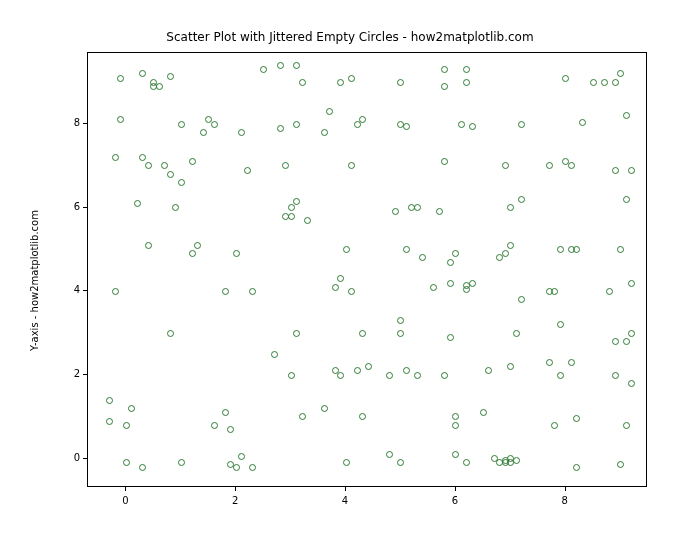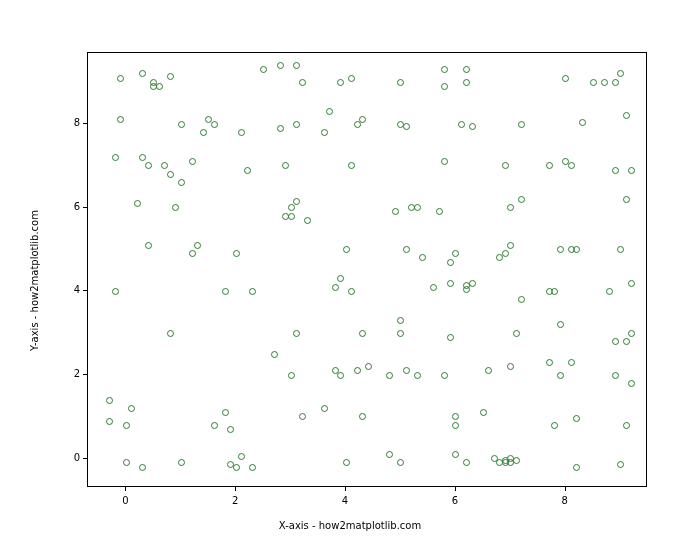--- a/index.html
+++ b/index.html
@@ -97,20 +97,21 @@
     margin-left: -3.5px;
     margin-top: -3.5px;
     background: transparent;
   }
 </style>
 </head>
 <body>
 
 <div class="figure">
 
+  <div class="title">Scatter Plot with Jittered Empty Circles - how2matplotlib.com</div>
 
   <div class="ylabel">
     <span>Y-axis - how2matplotlib.com</span>
   </div>
 
   <div class="plot" id="plot">
       <div class="pt" style="left: 21.9608px; top: 368.077px;"></div>
       <div class="pt" style="left: 21.9608px; top: 347.163px;"></div>
       <div class="pt" style="left: 27.451px; top: 238.413px;"></div>
       <div class="pt" style="left: 27.451px; top: 104.567px;"></div>
@@ -274,21 +275,20 @@
       <div class="pt" style="left: 538.039px; top: 372.26px;"></div>
       <div class="pt" style="left: 538.039px; top: 288.606px;"></div>
       <div class="pt" style="left: 538.039px; top: 146.394px;"></div>
       <div class="pt" style="left: 538.039px; top: 62.7404px;"></div>
       <div class="pt" style="left: 543.529px; top: 330.433px;"></div>
       <div class="pt" style="left: 543.529px; top: 280.24px;"></div>
       <div class="pt" style="left: 543.529px; top: 230.048px;"></div>
       <div class="pt" style="left: 543.529px; top: 117.115px;"></div>
     </div>
 
-  <div class="xlabel">X-axis - how2matplotlib.com</div>
 
 <div class="tickmark-x" style="left: 125.431px;"></div>
     <div class="tick-x" style="left: 125.431px;">0</div>
     <div class="tickmark-x" style="left: 235.235px;"></div>
     <div class="tick-x" style="left: 235.235px;">2</div>
     <div class="tickmark-x" style="left: 345.039px;"></div>
     <div class="tick-x" style="left: 345.039px;">4</div>
     <div class="tickmark-x" style="left: 454.843px;"></div>
     <div class="tick-x" style="left: 454.843px;">6</div>
     <div class="tickmark-x" style="left: 564.647px;"></div>

